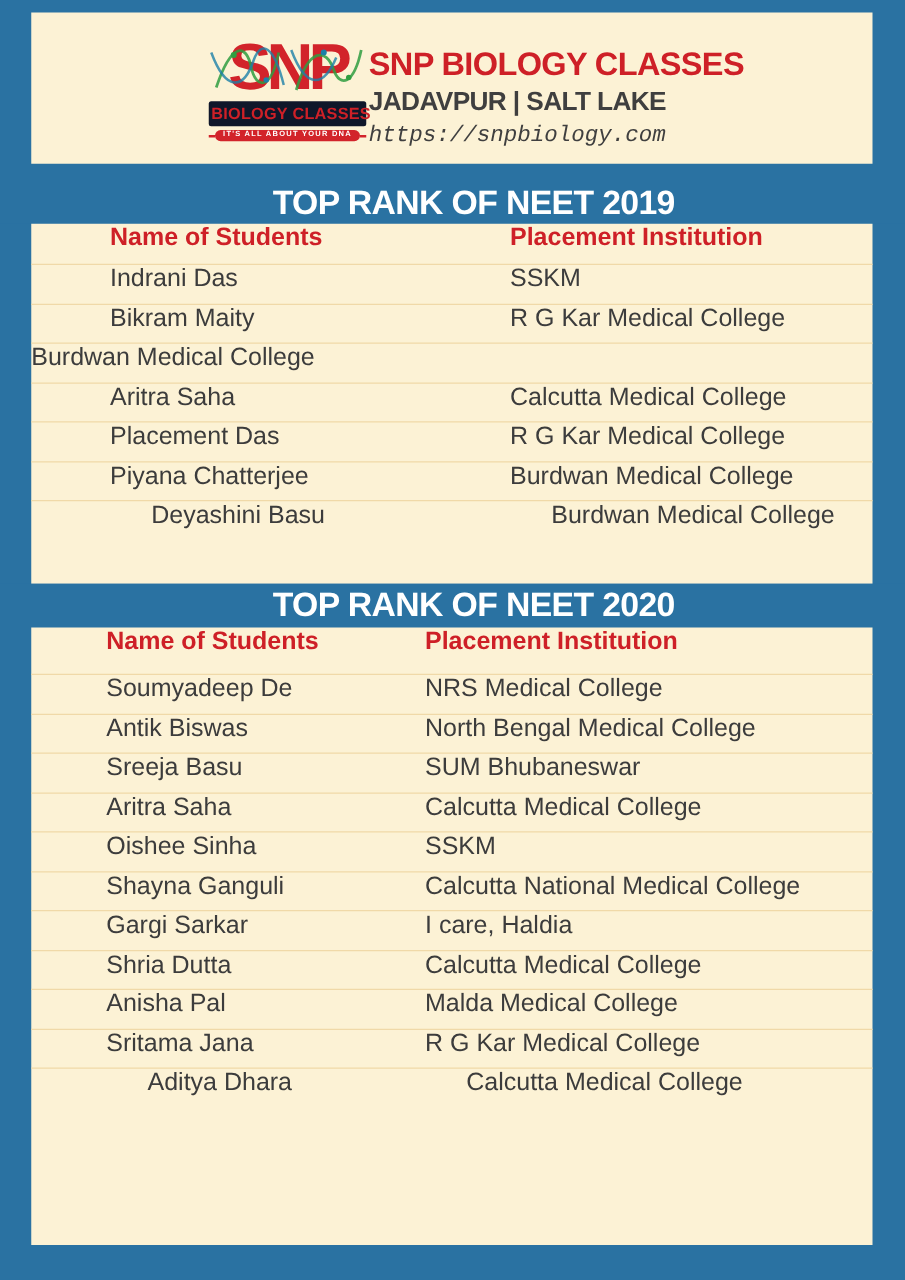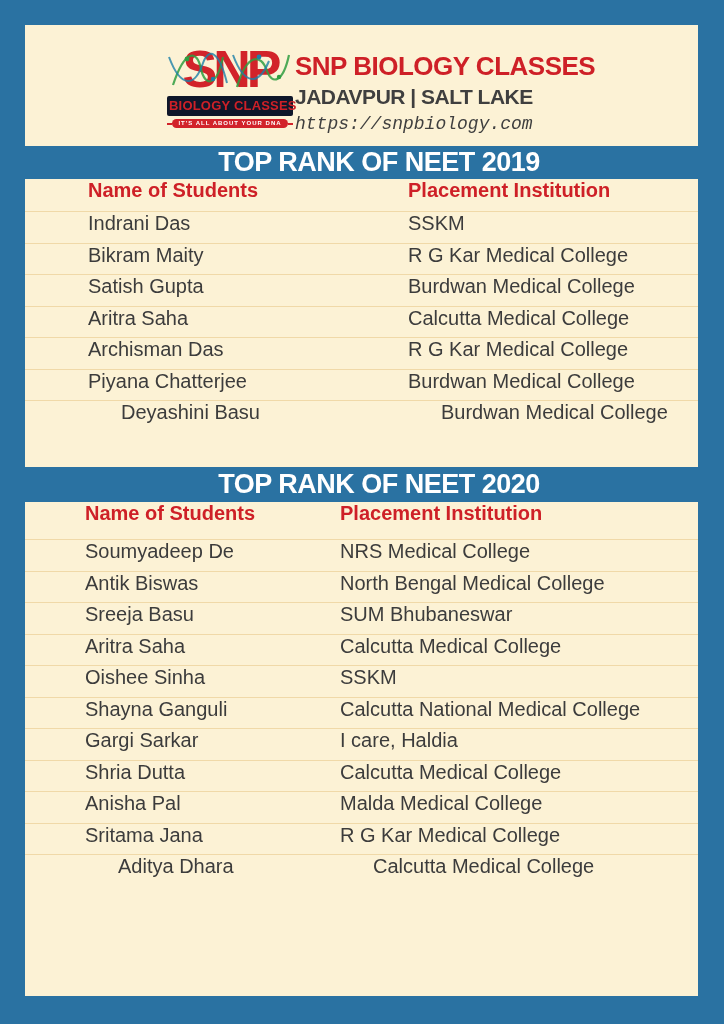--- a/index.html
+++ b/index.html
@@ -9,21 +9,21 @@
     position:relative;
     font-family:"Liberation Sans", sans-serif;
     overflow:hidden;
   }
   .panel {
     position:absolute;
     left:25px;
     width:673px;
     background:#FCF2D5;
   }
-  #header-panel { top:25px; height:121px; }
+  #header-panel { top:10px; height:121px; }
 
   .banner {
     position:absolute;
     left:0;
     width:724px;
     background:#2A72A2;
     color:#FFFFFF;
     display:flex;
     align-items:center;
     justify-content:center;
@@ -193,29 +193,28 @@
     </div>
   <div class="trow">
         <span class="cell c1">Indrani Das</span>
         <span class="cell c2">SSKM</span>
       </div>
       <div class="trow">
         <span class="cell c1">Bikram Maity</span>
         <span class="cell c2">R G Kar Medical College</span>
       </div>
       <div class="trow">
-        <span class="cell c1">Satish Gupta</span>
         <span class="cell c2">Burdwan Medical College</span>
       </div>
       <div class="trow">
         <span class="cell c1">Aritra Saha</span>
         <span class="cell c2">Calcutta Medical College</span>
       </div>
       <div class="trow">
-        <span class="cell c1">Archisman Das</span>
+        <span class="cell c1">Placement Das</span>
         <span class="cell c2">R G Kar Medical College</span>
       </div>
       <div class="trow">
         <span class="cell c1">Piyana Chatterjee</span>
         <span class="cell c2">Burdwan Medical College</span>
       </div>
       <div class="trow">
         <span class="cell c1">Deyashini Basu</span>
         <span class="cell c2">Burdwan Medical College</span>
       </div>

